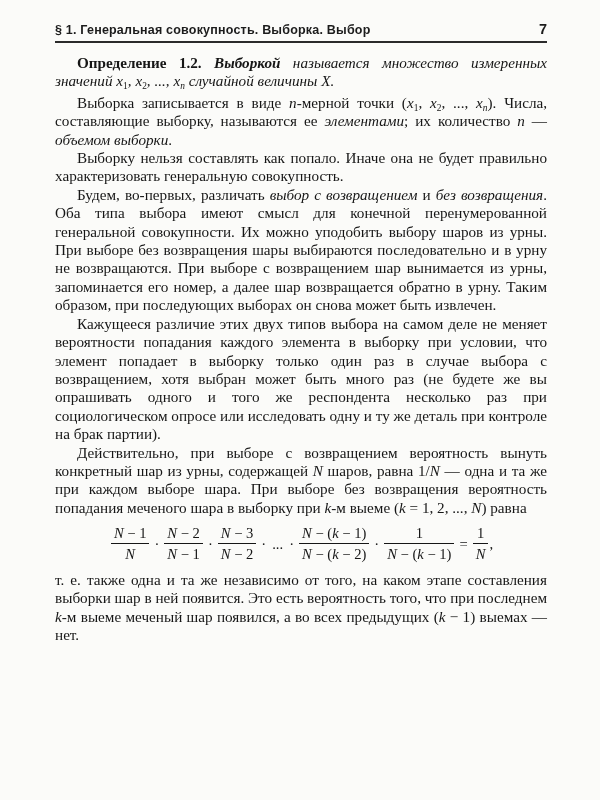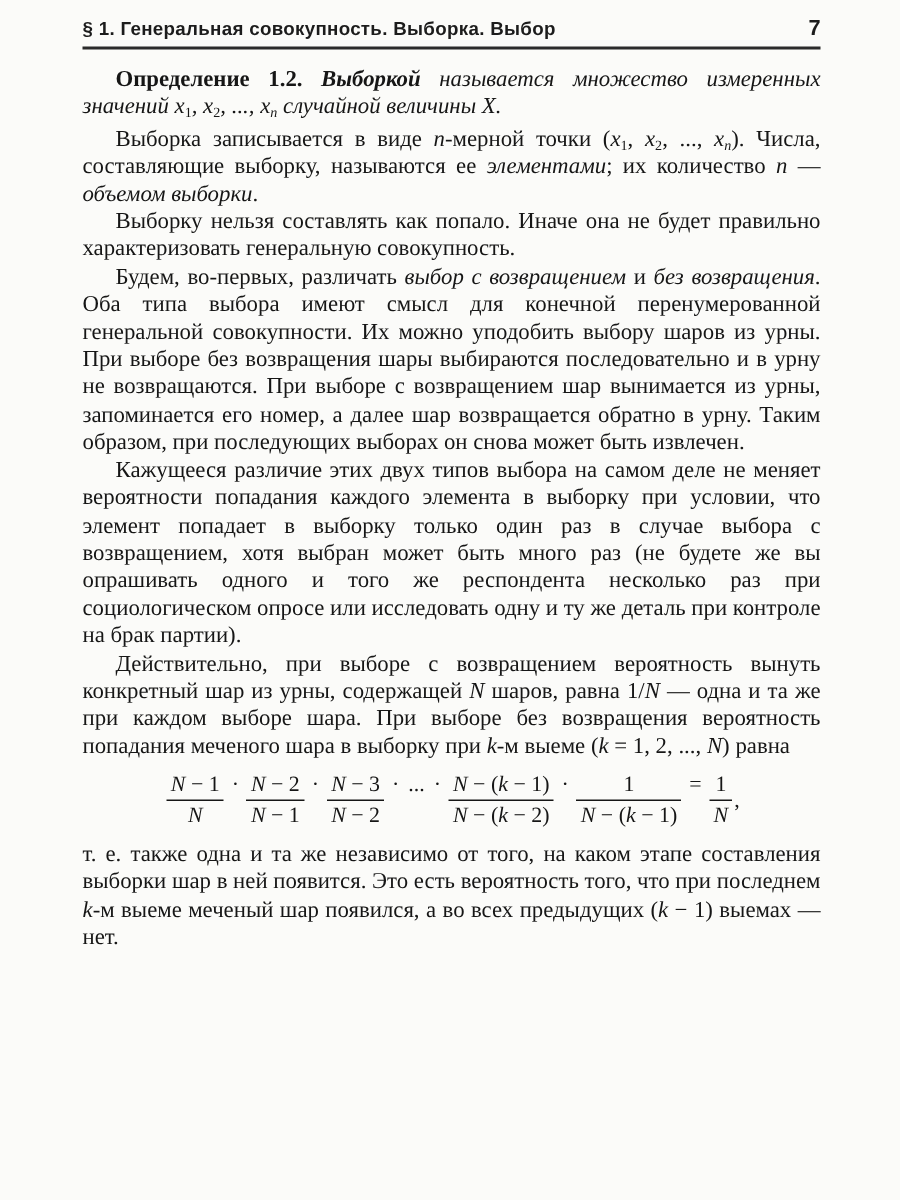--- a/index.html
+++ b/index.html
@@ -9,21 +9,21 @@
     height: 800px;
     background: #fbfbf9;
     color: #161616;
     font-family: "Liberation Serif", "DejaVu Serif", serif;
     overflow: hidden;
     box-sizing: border-box;
   }
   .content {
     position: absolute;
     left: 55px;
-    top: 8px;
+    top: 18px;
     width: 492px;
   }
   .running-head {
     display: flex;
     justify-content: space-between;
     align-items: baseline;
     font-family: "Liberation Sans", "DejaVu Sans", sans-serif;
     font-weight: 700;
     color: #1c1c1c;
     padding: 3px 0 2px 0;
@@ -43,21 +43,21 @@
   }
   .body-text p.para.indent { text-indent: 22px; }
   sub {
     font-size: 0.62em;
     line-height: 0;
     vertical-align: -0.3em;
   }
   .formula {
     display: flex;
     justify-content: center;
-    align-items: flex-start;
+    align-items: center;
     margin: 8px 0 8px 0;
     font-size: 14.6px;
     line-height: 1.15;
     white-space: nowrap;
   }
   .frac {
     display: inline-flex;
     flex-direction: column;
     text-align: center;
     margin: 0 2px;

